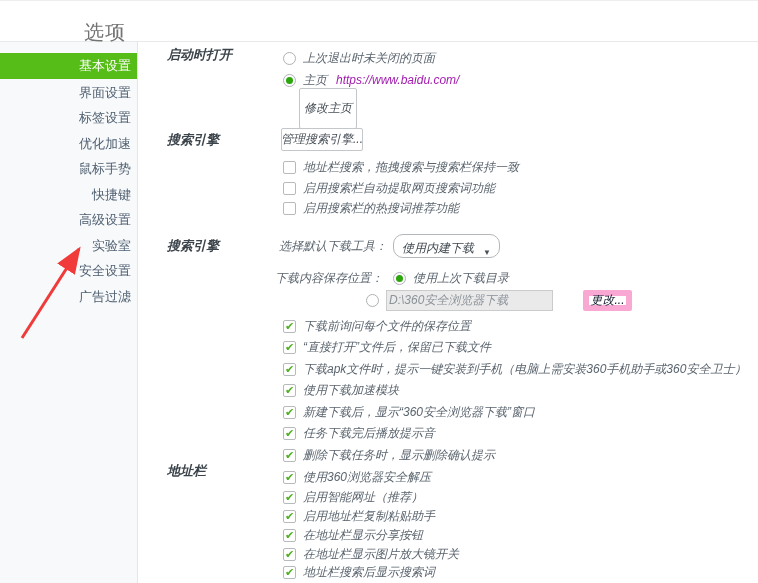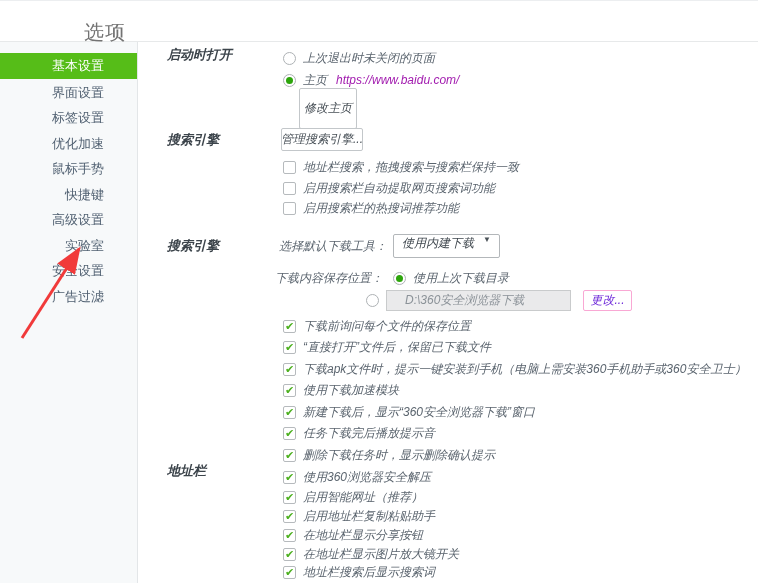--- a/index.html
+++ b/index.html
@@ -9,46 +9,46 @@
     -webkit-font-smoothing:antialiased;
   }
   
   .header{position:absolute;left:0;top:0;width:758px;height:42px;background:#fff;
     border-top:1px solid #eceef0;border-bottom:1px solid #e7e9ea;box-sizing:border-box;}
   .page-title{position:absolute;left:84px;top:18px;font-size:20px;color:#737373;letter-spacing:1px;}
   
   .sidebar{position:absolute;left:0;top:42px;width:138px;height:541px;background:#f7f9fa;
     border-right:1px solid #e3e6e8;box-sizing:border-box;}
   .side-item{position:absolute;left:0;right:0;height:26px;line-height:26px;text-align:right;
-    padding-right:33px;font-size:13px;color:#4f5f70;cursor:pointer;box-sizing:border-box;}
+    padding-right:6px;font-size:13px;color:#4f5f70;cursor:pointer;box-sizing:border-box;}
   .side-item.sel{background:#56bd18;color:#fff;}
   
   .content{position:absolute;left:138px;top:42px;width:620px;height:541px;background:#fff;font-style:italic;}
   .section-label{position:absolute;height:18px;line-height:18px;font-size:13px;font-weight:bold;color:#3c444b;white-space:nowrap;}
   .row{position:absolute;display:flex;align-items:center;height:18px;white-space:nowrap;}
   .cb{width:13px;height:13px;border:1px solid #b6babd;border-radius:2px;background:#fff;
     display:flex;align-items:center;justify-content:center;margin-right:7px;flex:none;box-sizing:border-box;cursor:pointer;}
   .cb .mark{color:#4cb01f;font-size:11px;font-weight:bold;line-height:1;transform:translateY(-0.5px);}
   .cb.unchecked .mark{visibility:hidden;}
   .cb-label{font-size:12px;color:#5a646e;}
   .radio{width:13px;height:13px;border:1px solid #aeb2b5;border-radius:50%;background:#fff;
     margin-right:7px;display:flex;align-items:center;justify-content:center;flex:none;box-sizing:border-box;cursor:pointer;}
   .radio.sel::after{content:"";width:7px;height:7px;border-radius:50%;background:#2da50c;}
   .btn{position:absolute;background:#fff;border:1px solid #c3c7ca;border-radius:2px;
     font-size:12px;color:#474f56;display:flex;align-items:center;justify-content:center;
     box-sizing:border-box;cursor:pointer;white-space:nowrap;}
   .inline-gap{display:inline-block;width:10px;}
-  .dropdown{display:inline-flex;align-items:flex-start;border:1px solid #b3b7ba;border-radius:2px;
+  .dropdown{display:inline-flex;align-items:flex-end;border:1px solid #b3b7ba;border-radius:10px;
     background:#fff;padding:0 8px;height:24px;font-size:12px;color:#3f474e;margin-left:6px;
     box-sizing:border-box;cursor:pointer;}
   .caret{font-size:8px;margin-left:9px;color:#4a5258;}
   .dis-field{background:#eaeaeb;border:1px solid #c9cbcc;color:#8b9298;font-size:12px;
-    height:21px;line-height:19px;padding:0 18px;width:185px;box-sizing:border-box;
+    height:21px;line-height:19px;padding:0 2px;width:167px;box-sizing:border-box;
     overflow:hidden;white-space:nowrap;}
-  .dis-btn{border:1px solid #f9a8d4;color:#6d28d9;cursor:default;}
+  .dis-btn{border:6px solid #f9a8d4;color:#0f172a;cursor:default;}
   .url-text{font-size:12px;color:#a21caf;margin-left:9px;}
   .arrow-overlay{position:absolute;left:0;top:0;width:758px;height:583px;pointer-events:none;z-index:5;}
 </style>
 </head>
 <body>
 
 <div class="header">
   <div class="page-title">选项</div>
 </div>
 

